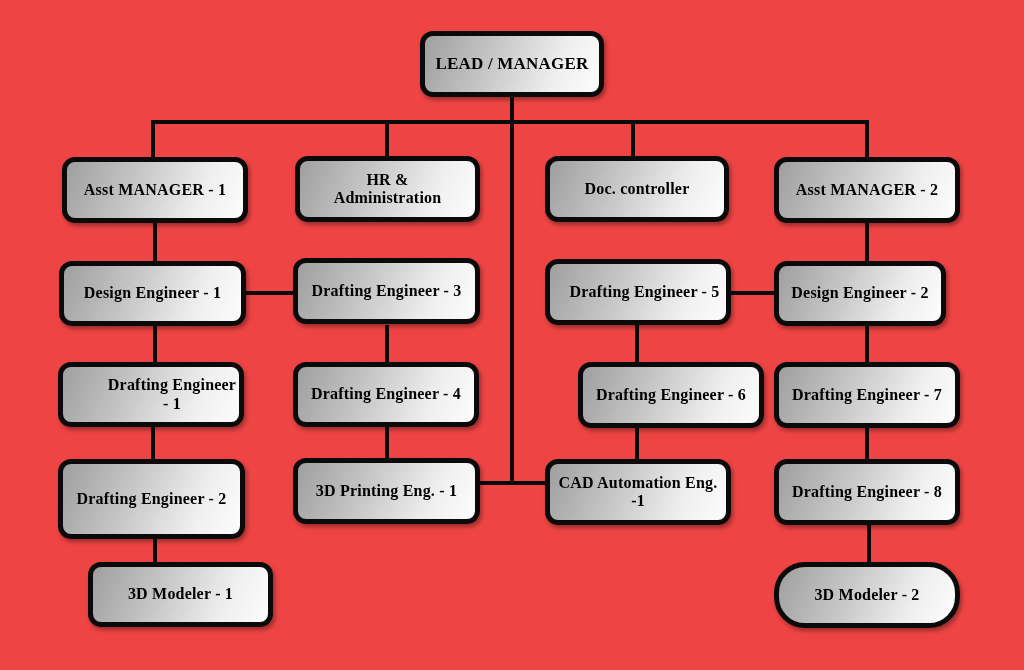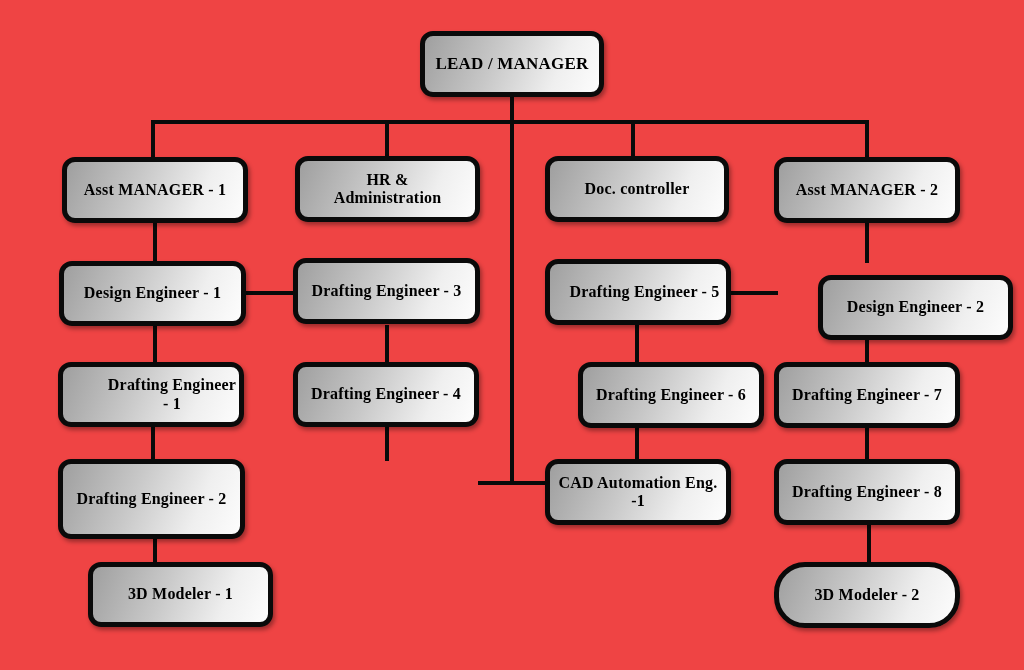--- a/index.html
+++ b/index.html
@@ -74,27 +74,28 @@
 
   <div class="node" style="left:62px;top:157px;width:186px;height:66px;">Asst MANAGER - 1</div>
   <div class="node" style="left:295px;top:156px;width:185px;height:66px;">HR &amp;
 Administration</div>
   <div class="node" style="left:545px;top:156px;width:184px;height:66px;">Doc. controller</div>
   <div class="node" style="left:774px;top:157px;width:186px;height:66px;">Asst MANAGER - 2</div>
 
   <div class="node" style="left:59px;top:261px;width:187px;height:65px;">Design Engineer - 1</div>
   <div class="node" style="left:293px;top:258px;width:187px;height:66px;">Drafting Engineer - 3</div>
   <div class="node" style="left:545px;top:259px;width:186px;height:66px;padding-left:15px;">Drafting Engineer - 5</div>
-  <div class="node" style="left:774px;top:275px;width:195px;height:65px;margin-left:44px;">Design Engineer - 2</div>
+  <div class="node" style="left:774px;top:261px;width:172px;height:65px;">Design Engineer - 2</div>
 
   <div class="node" style="left:58px;top:362px;width:186px;height:65px;padding-left:44px;">Drafting Engineer - 1</div>
   <div class="node" style="left:293px;top:362px;width:186px;height:65px;">Drafting Engineer - 4</div>
   <div class="node" style="left:578px;top:362px;width:186px;height:66px;">Drafting Engineer - 6</div>
   <div class="node" style="left:774px;top:362px;width:186px;height:66px;">Drafting Engineer - 7</div>
 
   <div class="node" style="left:58px;top:459px;width:187px;height:80px;">Drafting Engineer - 2</div>
+  <div class="node" style="left:293px;top:458px;width:187px;height:66px;">3D Printing Eng. - 1</div>
   <div class="node small" style="left:545px;top:459px;width:186px;height:66px;">CAD Automation Eng. -1</div>
   <div class="node" style="left:774px;top:459px;width:186px;height:66px;">Drafting Engineer - 8</div>
 
   <div class="node" style="left:51px;top:562px;width:185px;height:65px;margin-left:37px;">3D Modeler - 1</div>
   <div class="node" style="left:774px;top:562px;width:186px;height:66px;border-radius:31px;">3D Modeler - 2</div>
 
 </div>
 
 </body></html>

